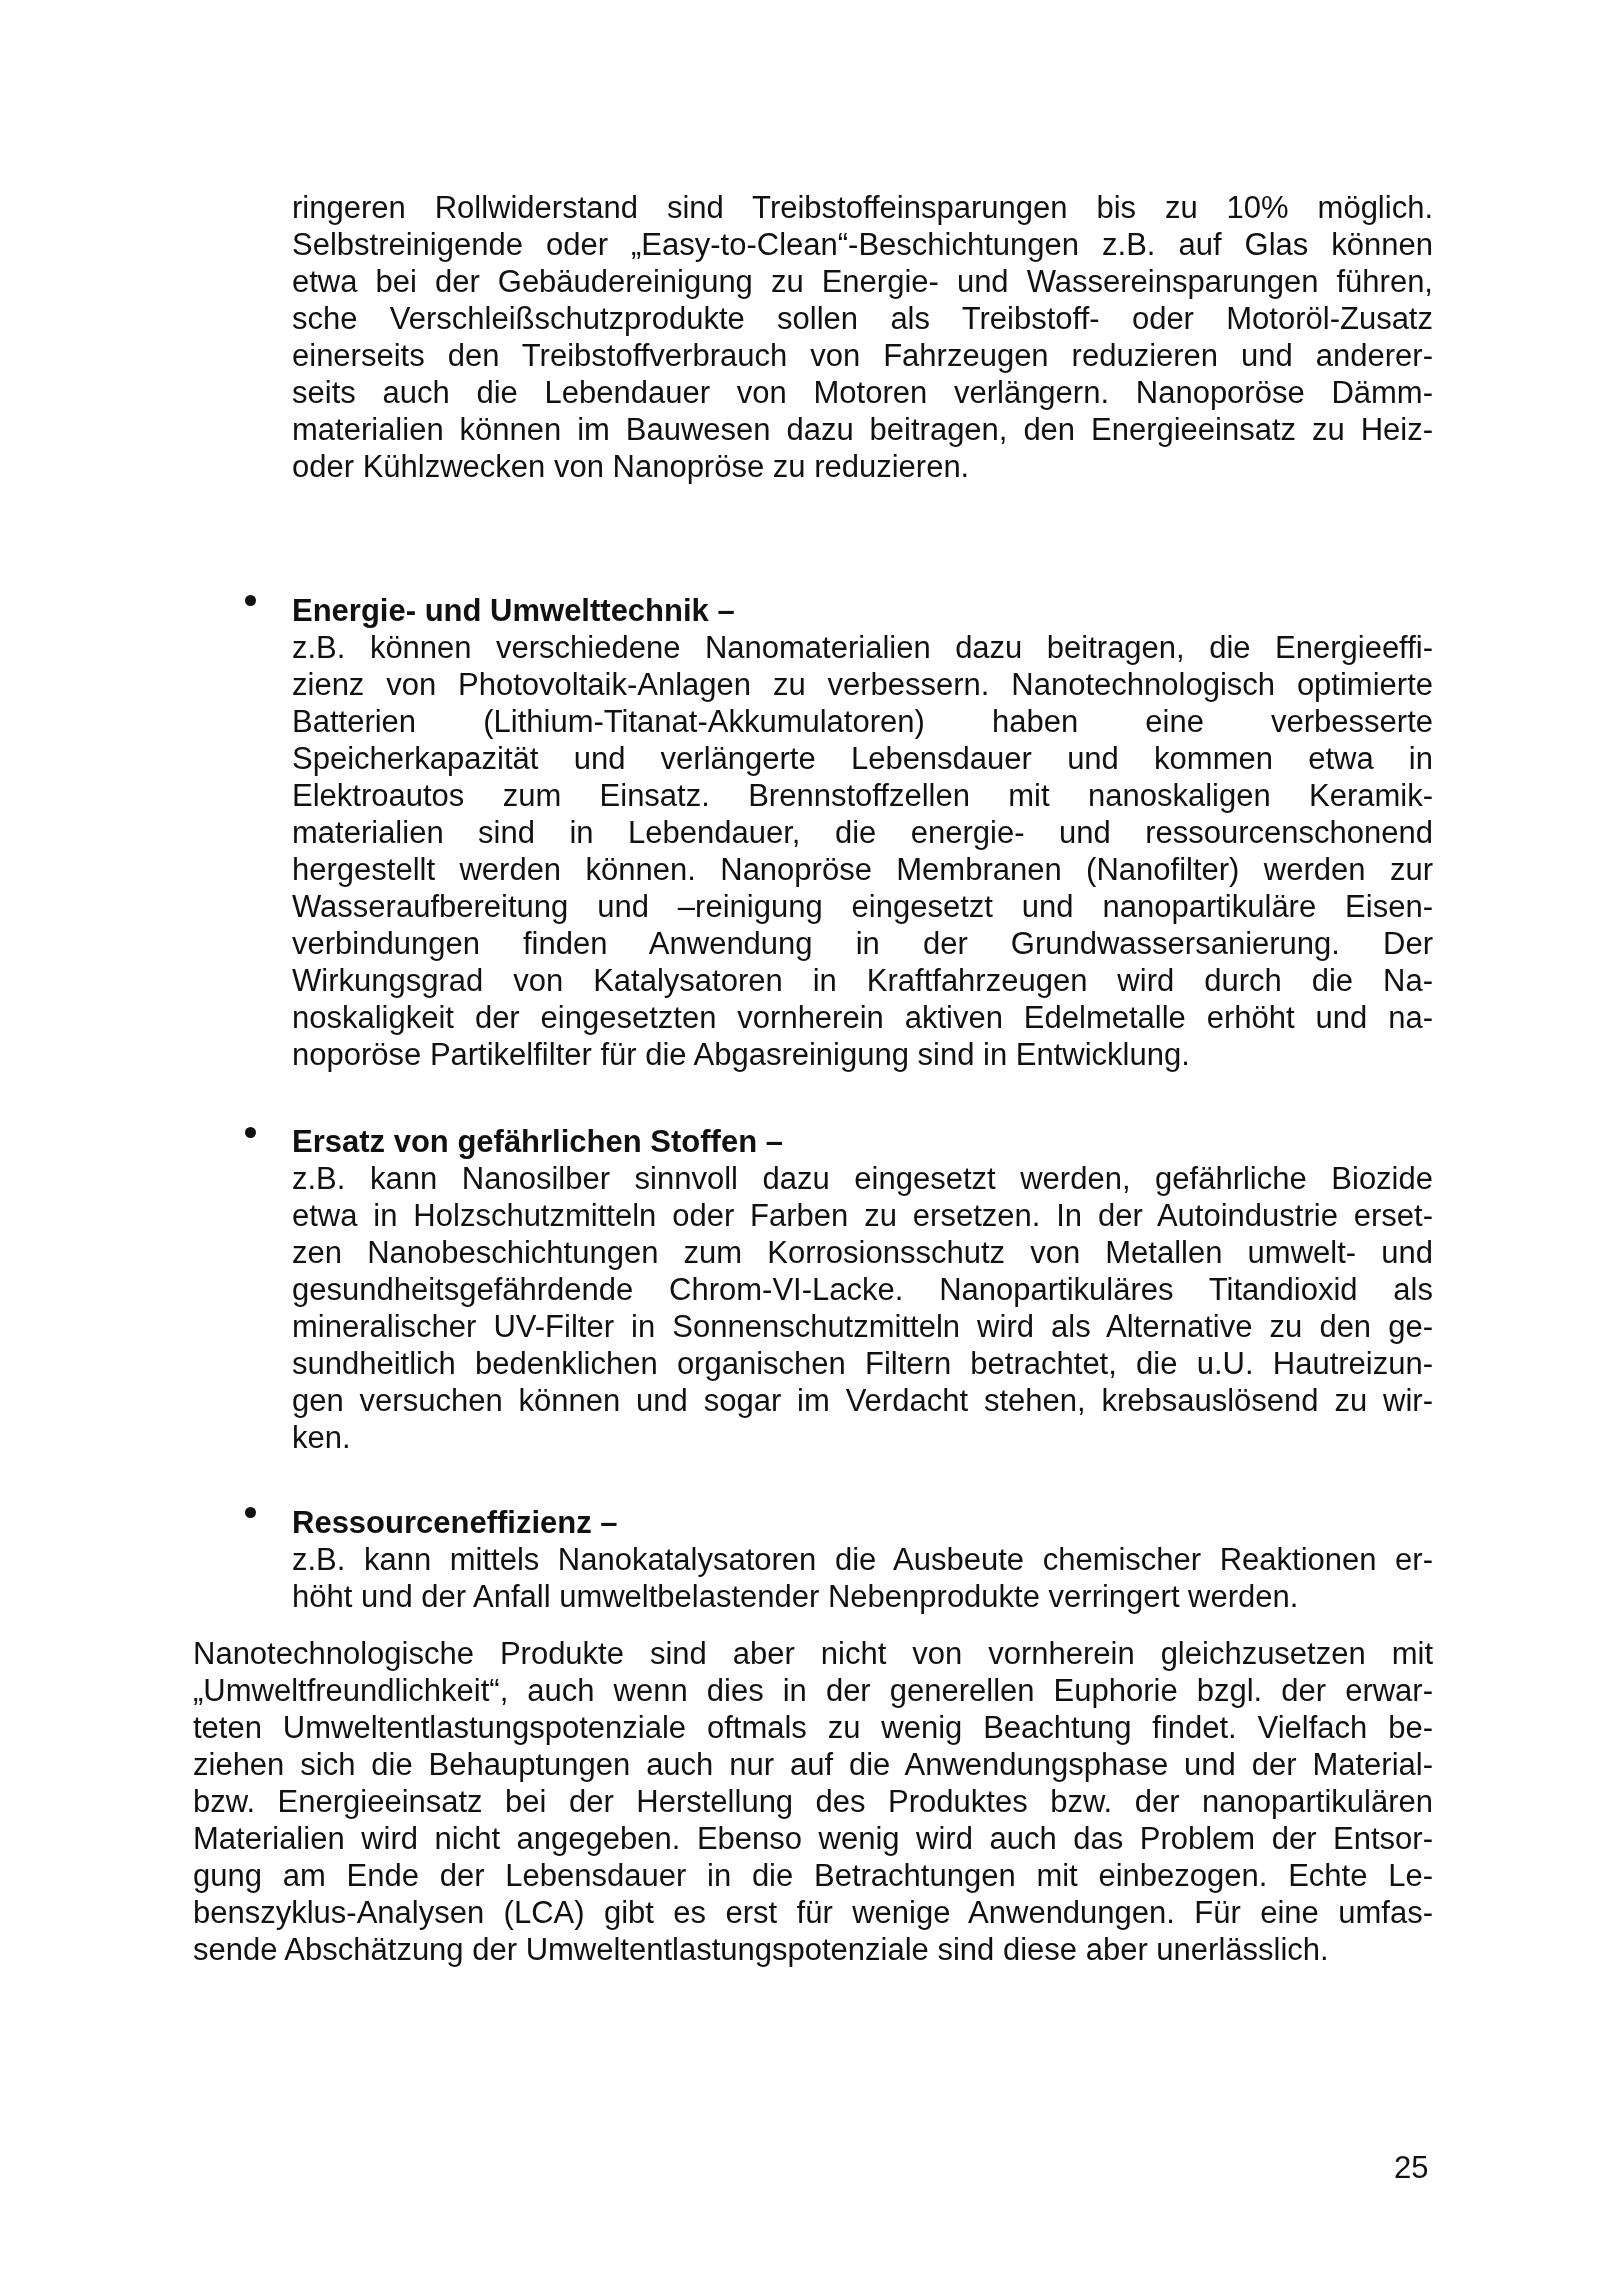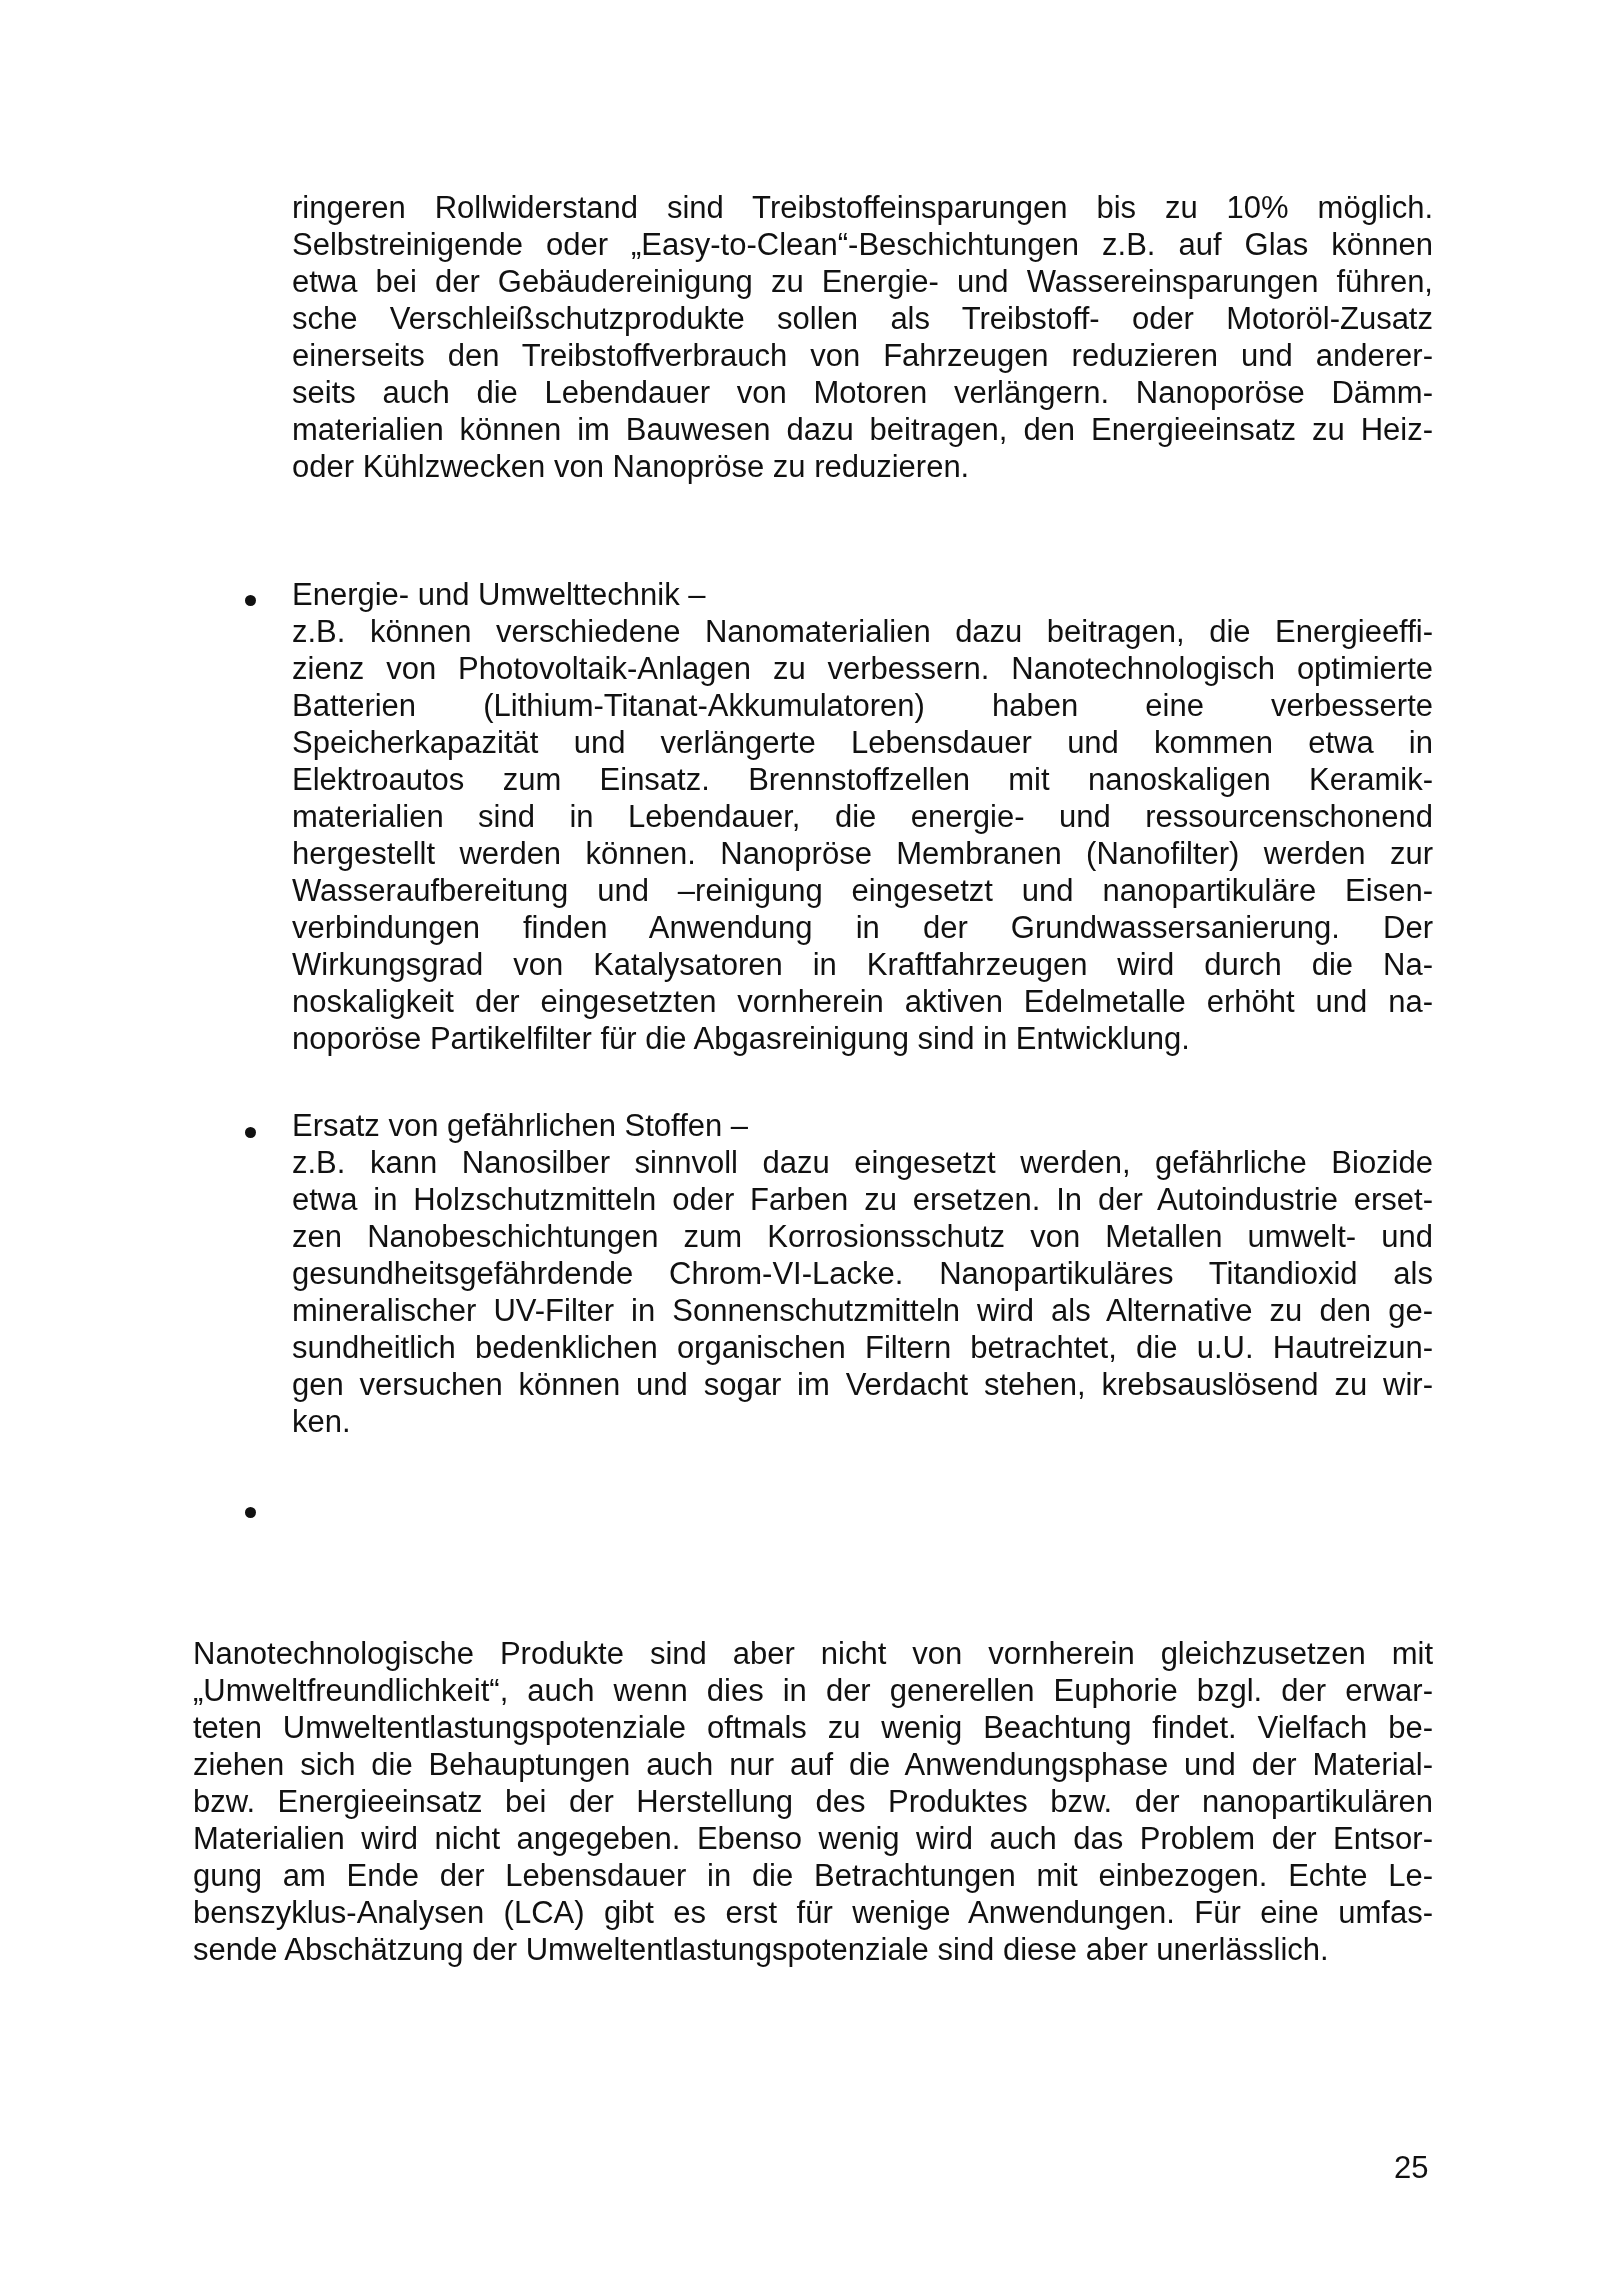--- a/index.html
+++ b/index.html
@@ -30,22 +30,23 @@
       font-size: 31px;
       white-space: nowrap;
       text-align: justify;
       text-align-last: justify;
       overflow: hidden;
     }
     .line.last {
       text-align-last: left;
     }
     .line.bold {
-      font-weight: normal;
+      font-weight: bold;
       text-align-last: left;
+      margin-top: 16px;
     }
     
     #para-intro { left: 292px; top: 189px; width: 1141px; }
     
     .bullet-dot {
       position: absolute;
       left: 245px;
       width: 11.4px; height: 11.4px;
       border-radius: 50%;
       background: #111111;
@@ -106,20 +107,25 @@
     <span class="line">etwa in Holzschutzmitteln oder Farben zu ersetzen. In der Autoindustrie erset-</span>
     <span class="line">zen Nanobeschichtungen zum Korrosionsschutz von Metallen umwelt- und</span>
     <span class="line">gesundheitsgefährdende Chrom-VI-Lacke. Nanopartikuläres Titandioxid als</span>
     <span class="line">mineralischer UV-Filter in Sonnenschutzmitteln wird als Alternative zu den ge-</span>
     <span class="line">sundheitlich bedenklichen organischen Filtern betrachtet, die u.U. Hautreizun-</span>
     <span class="line">gen versuchen können und sogar im Verdacht stehen, krebsauslösend zu wir-</span>
     <span class="line last">ken.</span>
   </div>
 
   <span class="bullet-dot" id="bullet-3-dot"></span>
+  <div class="block" id="bullet-3">
+    <span class="line bold">Ressourceneffizienz –</span>
+    <span class="line">z.B. kann mittels Nanokatalysatoren die Ausbeute chemischer Reaktionen er-</span>
+    <span class="line last">höht und der Anfall umweltbelastender Nebenprodukte verringert werden.</span>
+  </div>
 
   <div class="block" id="para-closing">
     <span class="line">Nanotechnologische Produkte sind aber nicht von vornherein gleichzusetzen mit</span>
     <span class="line">„Umweltfreundlichkeit“, auch wenn dies in der generellen Euphorie bzgl. der erwar-</span>
     <span class="line">teten Umweltentlastungspotenziale oftmals zu wenig Beachtung findet. Vielfach be-</span>
     <span class="line">ziehen sich die Behauptungen auch nur auf die Anwendungsphase und der Material-</span>
     <span class="line">bzw. Energieeinsatz bei der Herstellung des Produktes bzw. der nanopartikulären</span>
     <span class="line">Materialien wird nicht angegeben. Ebenso wenig wird auch das Problem der Entsor-</span>
     <span class="line">gung am Ende der Lebensdauer in die Betrachtungen mit einbezogen. Echte Le-</span>
     <span class="line">benszyklus-Analysen (LCA) gibt es erst für wenige Anwendungen. Für eine umfas-</span>

